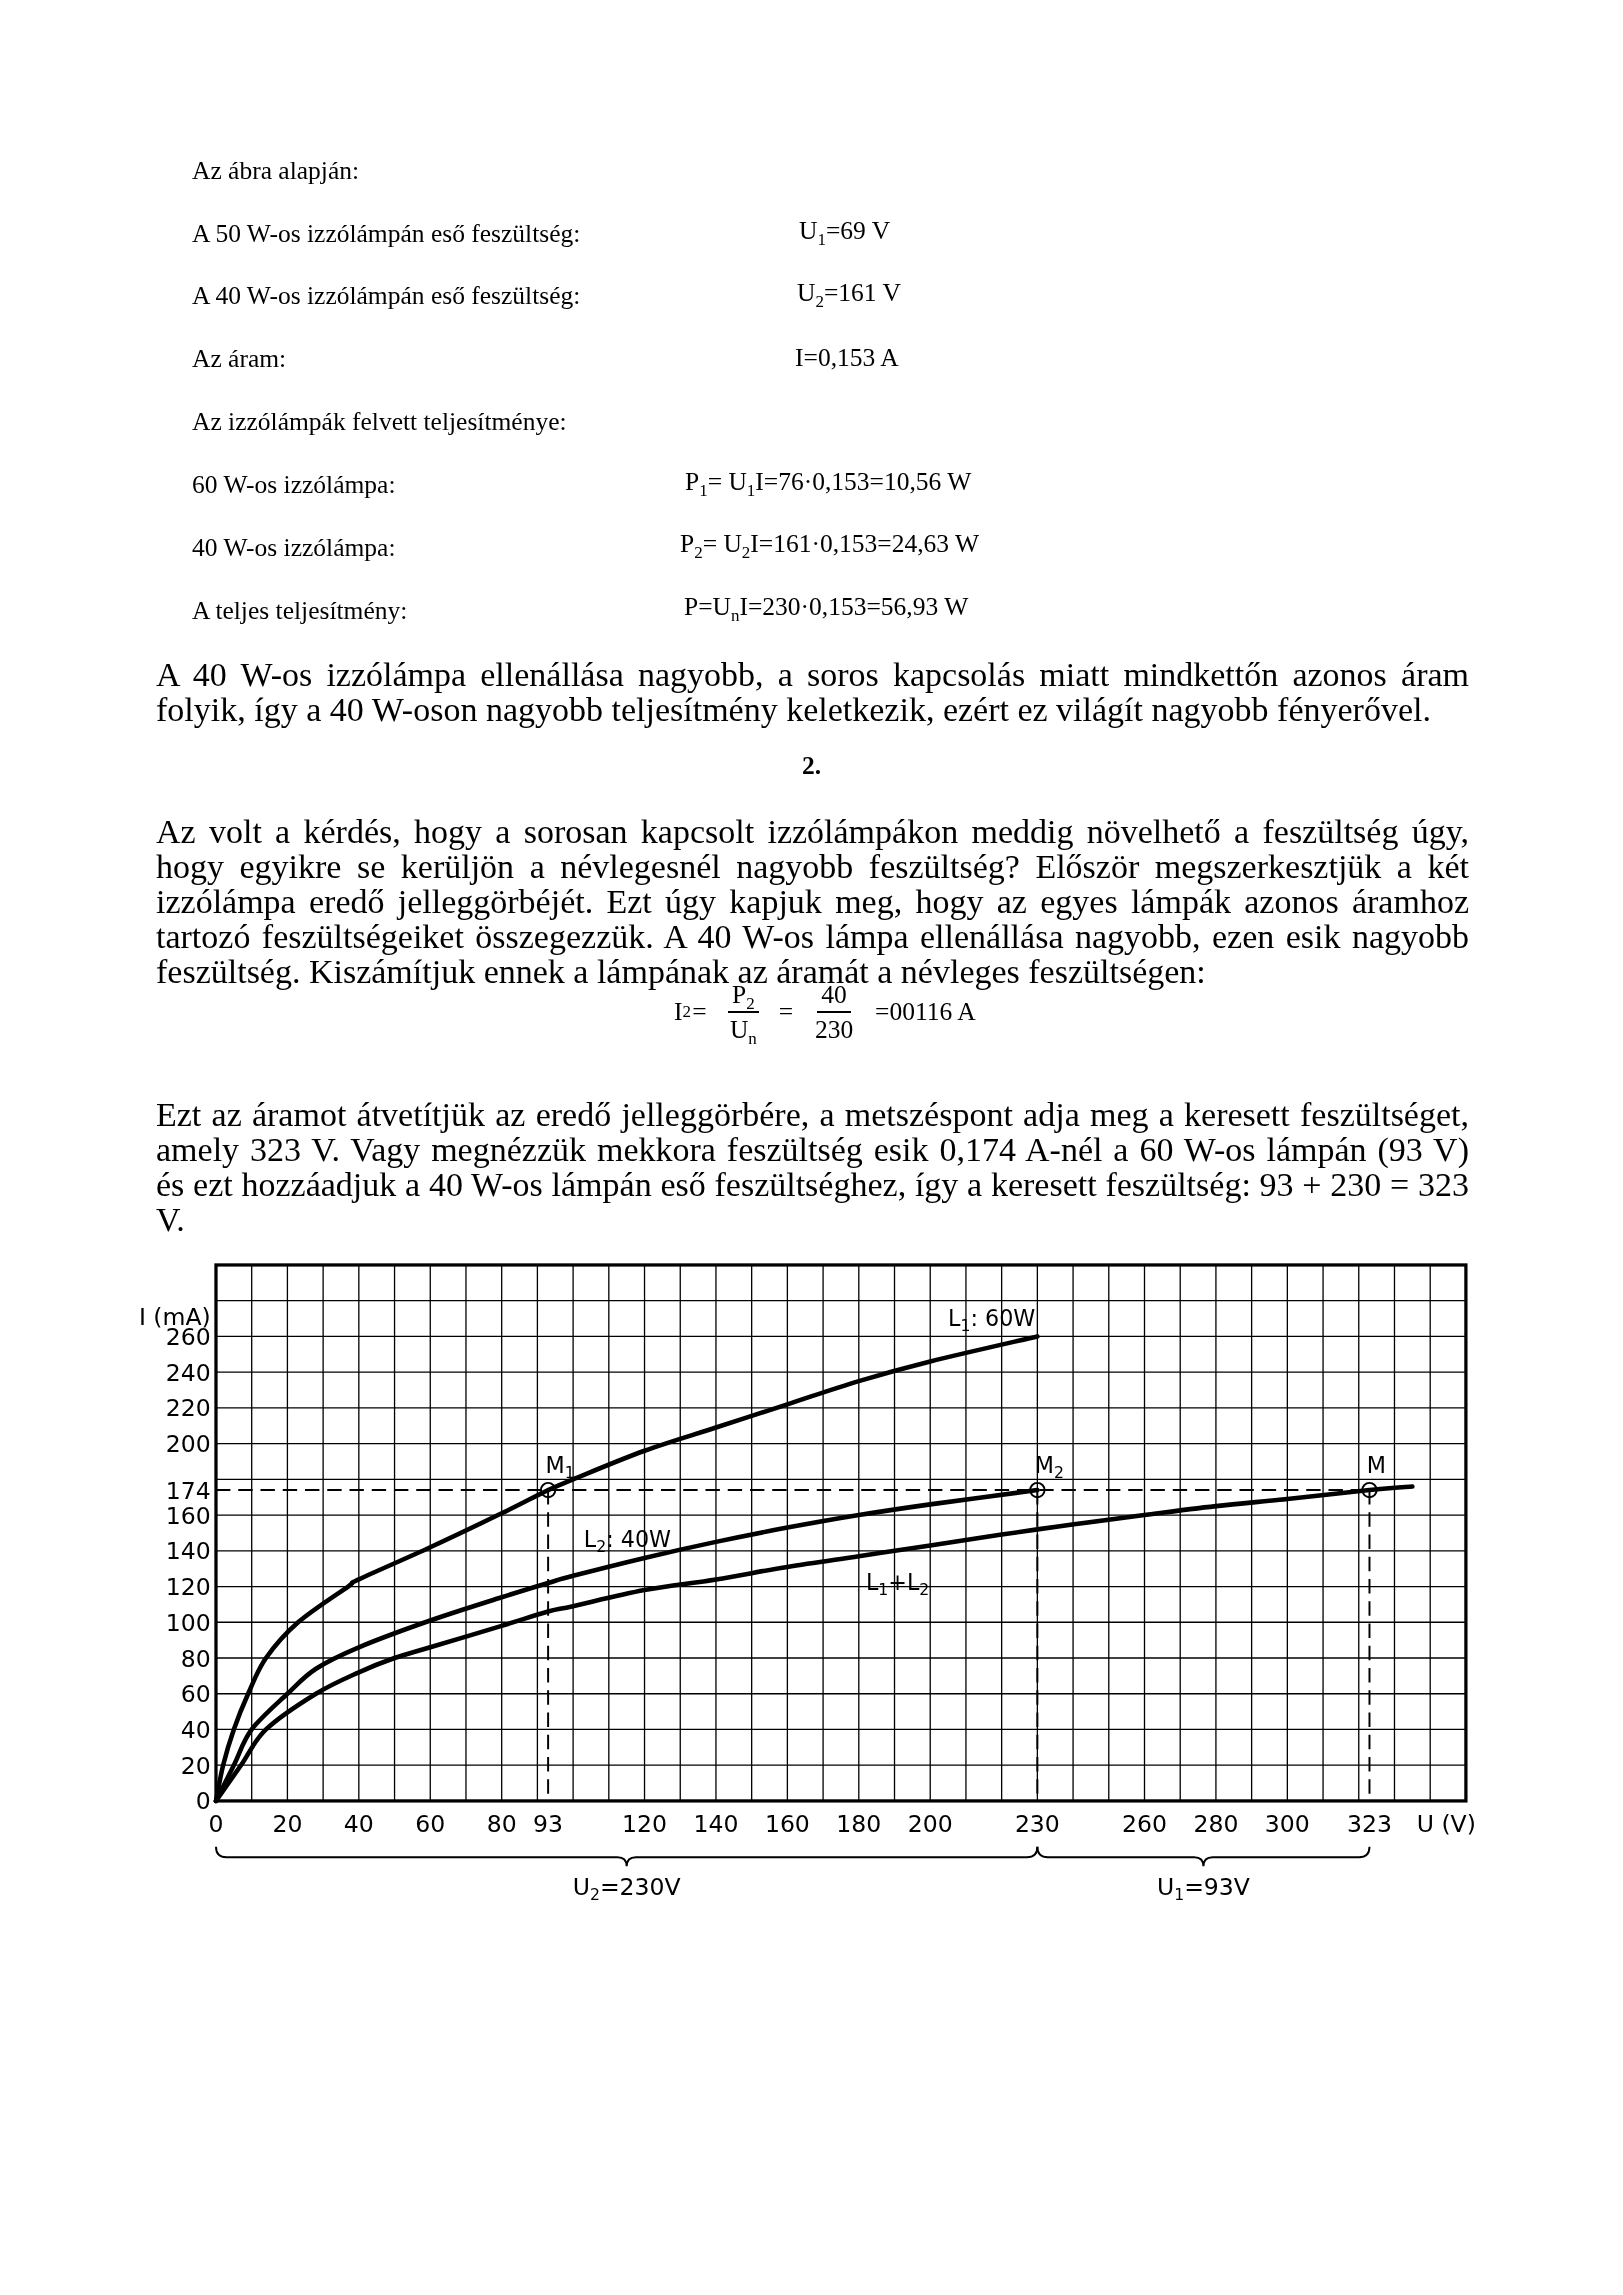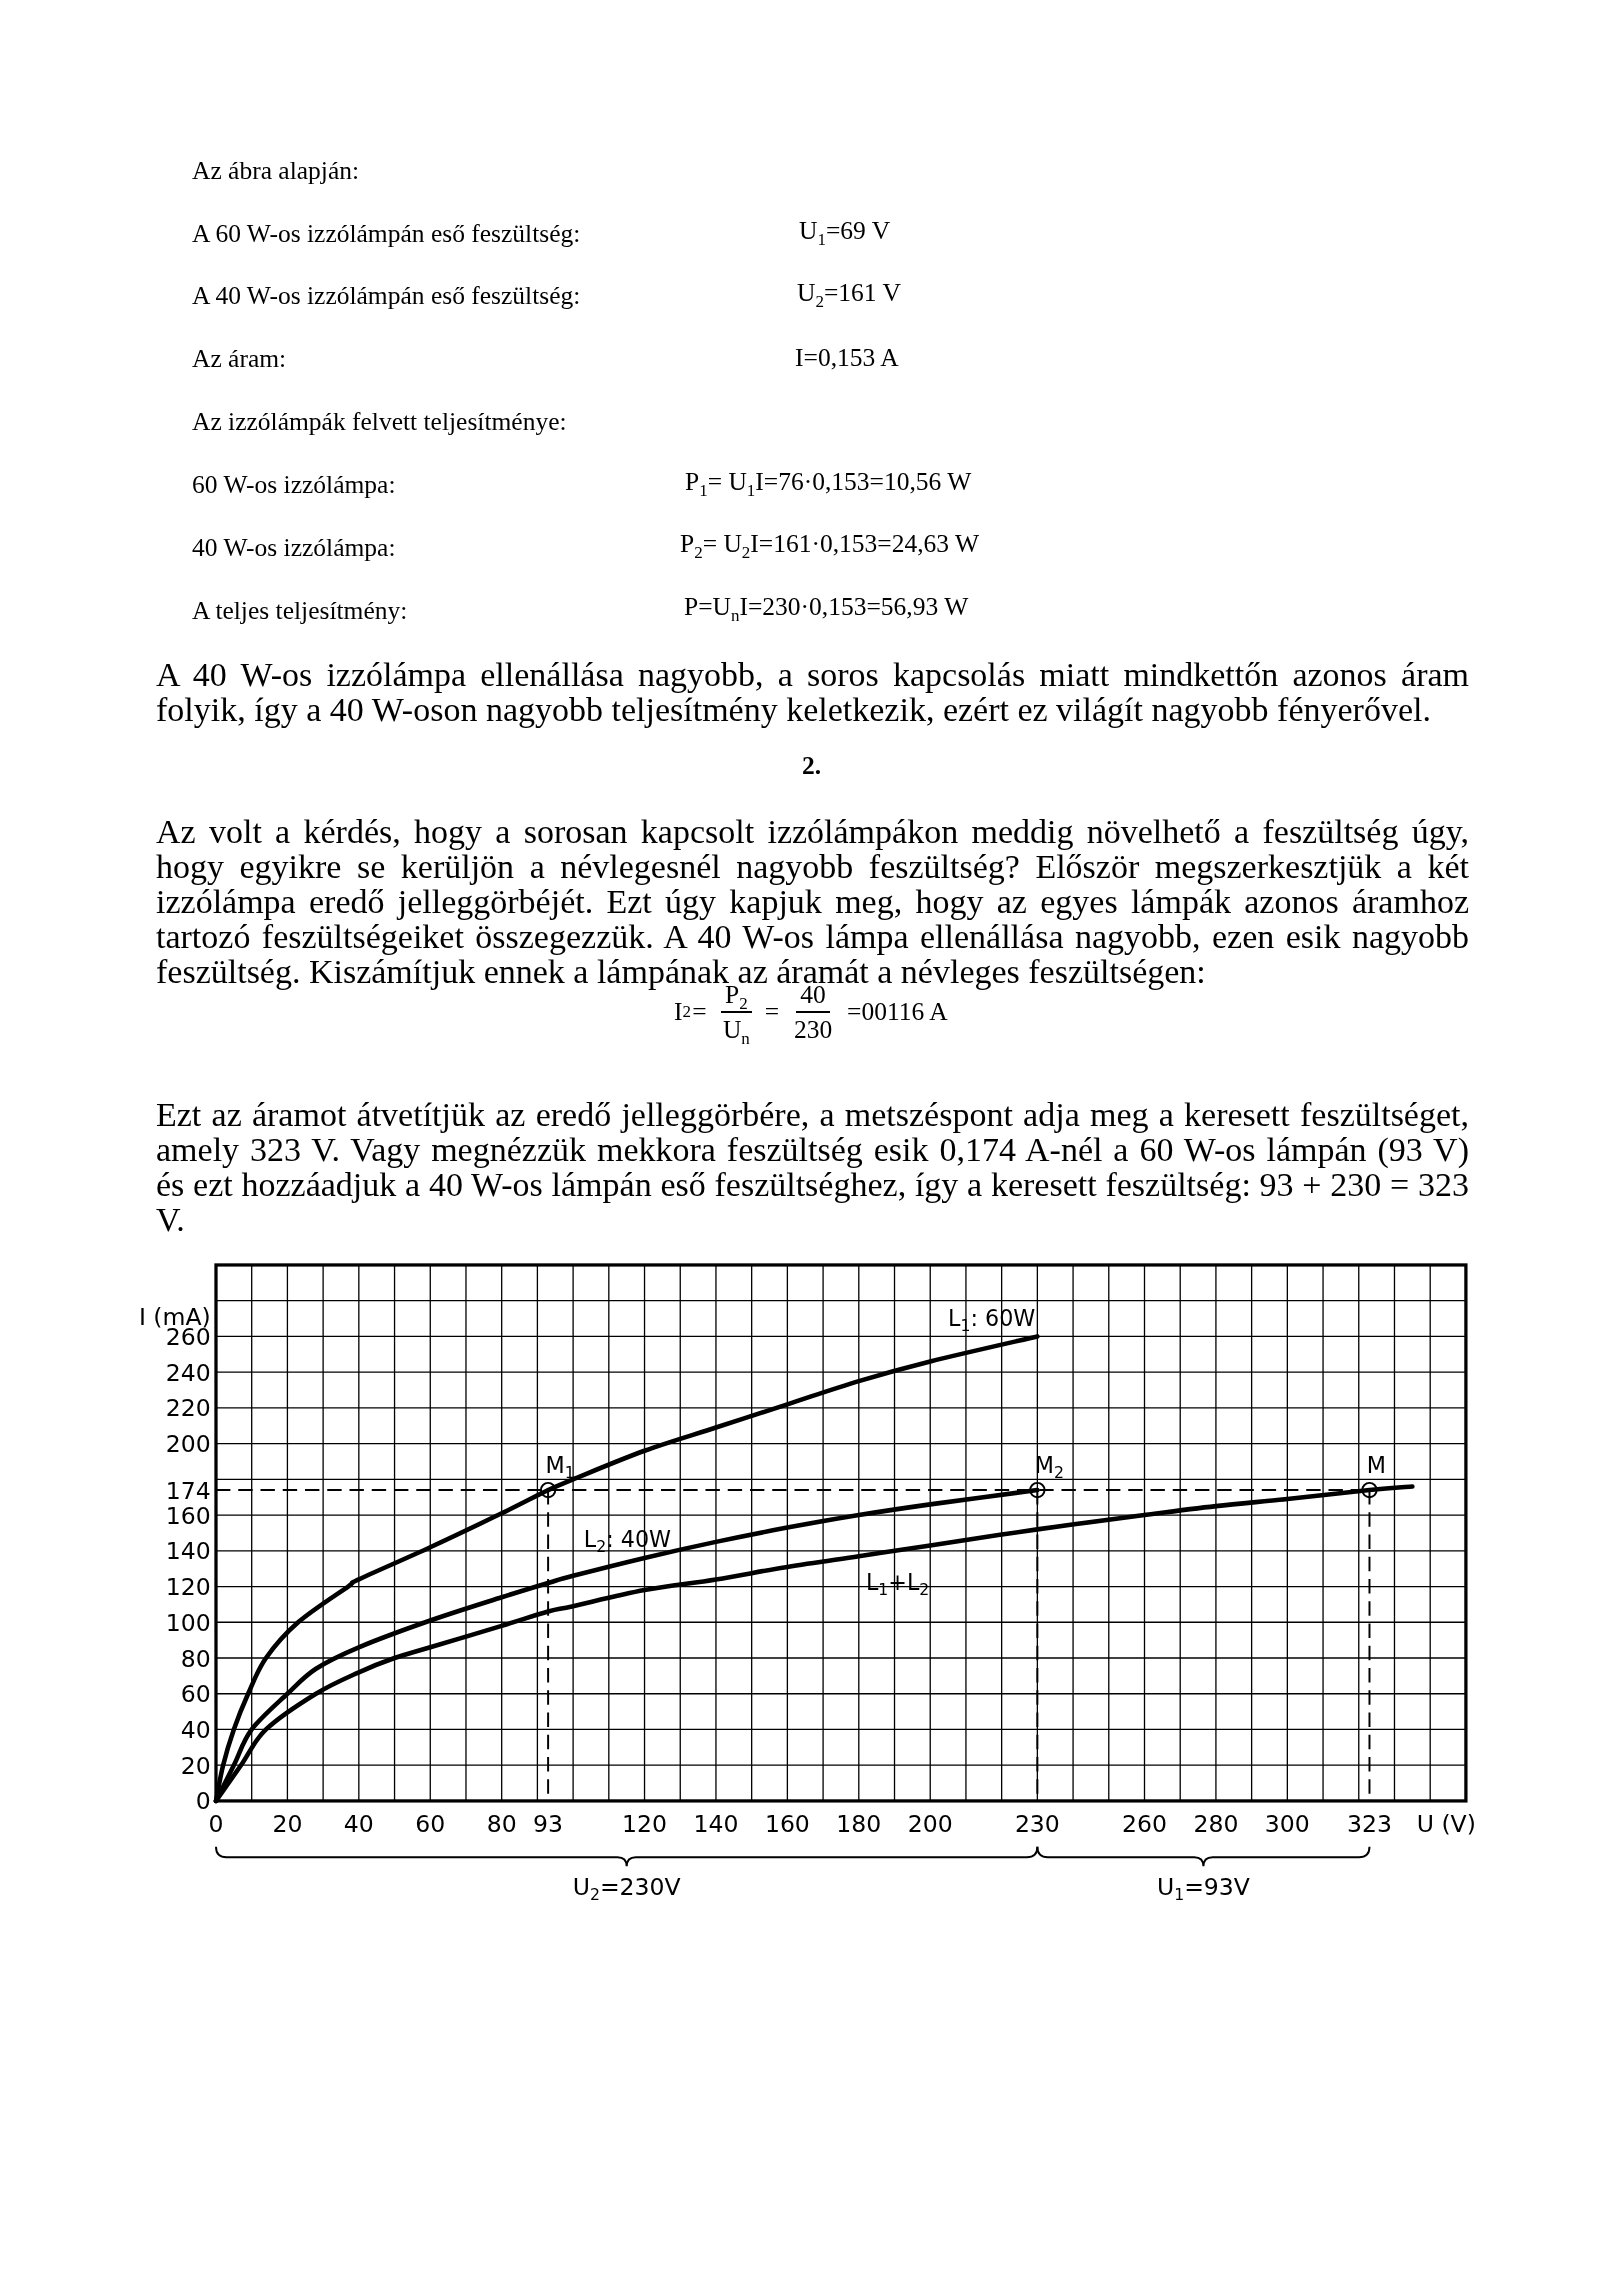--- a/index.html
+++ b/index.html
@@ -5,32 +5,32 @@
   html, body { margin: 0; padding: 0; background: #ffffff; }
   body { width: 1623px; height: 2295px; position: relative; overflow: hidden;
          font-family: "Liberation Serif", "DejaVu Serif", serif; color: #000; }
   .line { position: absolute; font-size: 25.5px; line-height: 30px; white-space: nowrap; margin-left: 36px; }
   .label { left: 156px; }
   .formula { font-size: 25.5px; }
   sub { font-size: 17px; vertical-align: -5.9px; line-height: 0; }
   .para { position: absolute; left: 156px; width: 1313px; font-size: 34px; line-height: 35px;
           text-align: justify; }
   .heading { position: absolute; left: 0; width: 1623px; text-align: center; font-size: 25.5px; font-weight: bold; top: 751px; }
-  .frac { display: inline-flex; flex-direction: column; align-items: center; vertical-align: middle; margin: 0 11px; }
+  .frac { display: inline-flex; flex-direction: column; align-items: center; vertical-align: middle; margin: 0 18px; }
   .frac .num { border-bottom: 2px solid #000; padding: 0 3.9px; line-height: 33px; }
   .frac .den { padding: 0 3.9px; line-height: 33px; }
   .eq2 { position: absolute; top: 978px; left: 674px; font-size: 25.5px; display: flex; align-items: center; }
   svg text { font-family: "DejaVu Sans", "Liberation Sans", sans-serif; }
 </style>
 </head>
 <body>
 
 <div class="line label" style="top:156px">Az ábra alapján:</div>
 
-<div class="line label" style="top:219px">A 60 W-os izzólámpán eső feszültség:</div>
+<div class="line label" style="top:219px">A 50 W-os izzólámpán eső feszültség:</div>
 <div class="line formula" style="top:216px;left:763px"><span>U</span><sub>1</sub><span>=69 V</span></div>
 
 <div class="line label" style="top:281px">A 40 W-os izzólámpán eső feszültség:</div>
 <div class="line formula" style="top:278px;left:761px"><span>U</span><sub>2</sub><span>=161 V</span></div>
 
 <div class="line label" style="top:344px">Az áram:</div>
 <div class="line formula" style="top:343px;left:759px"><span>I</span><span>=0,153 A</span></div>
 
 <div class="line label" style="top:407px">Az izzólámpák felvett teljesítménye:</div>
 

